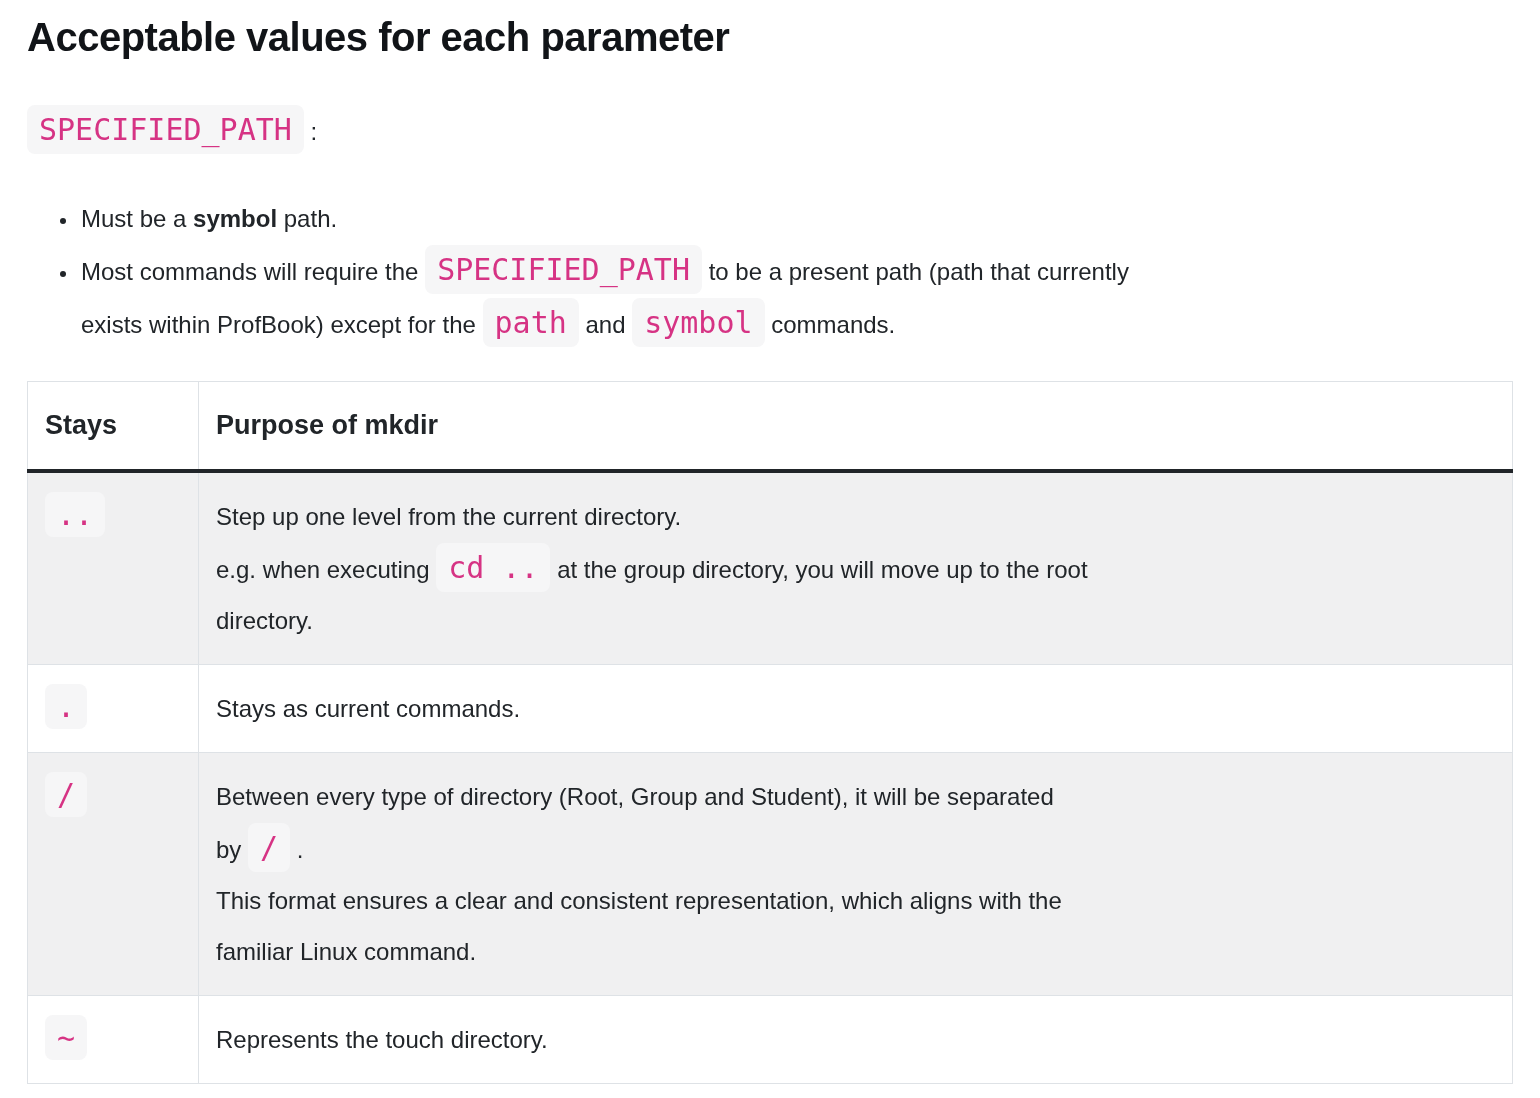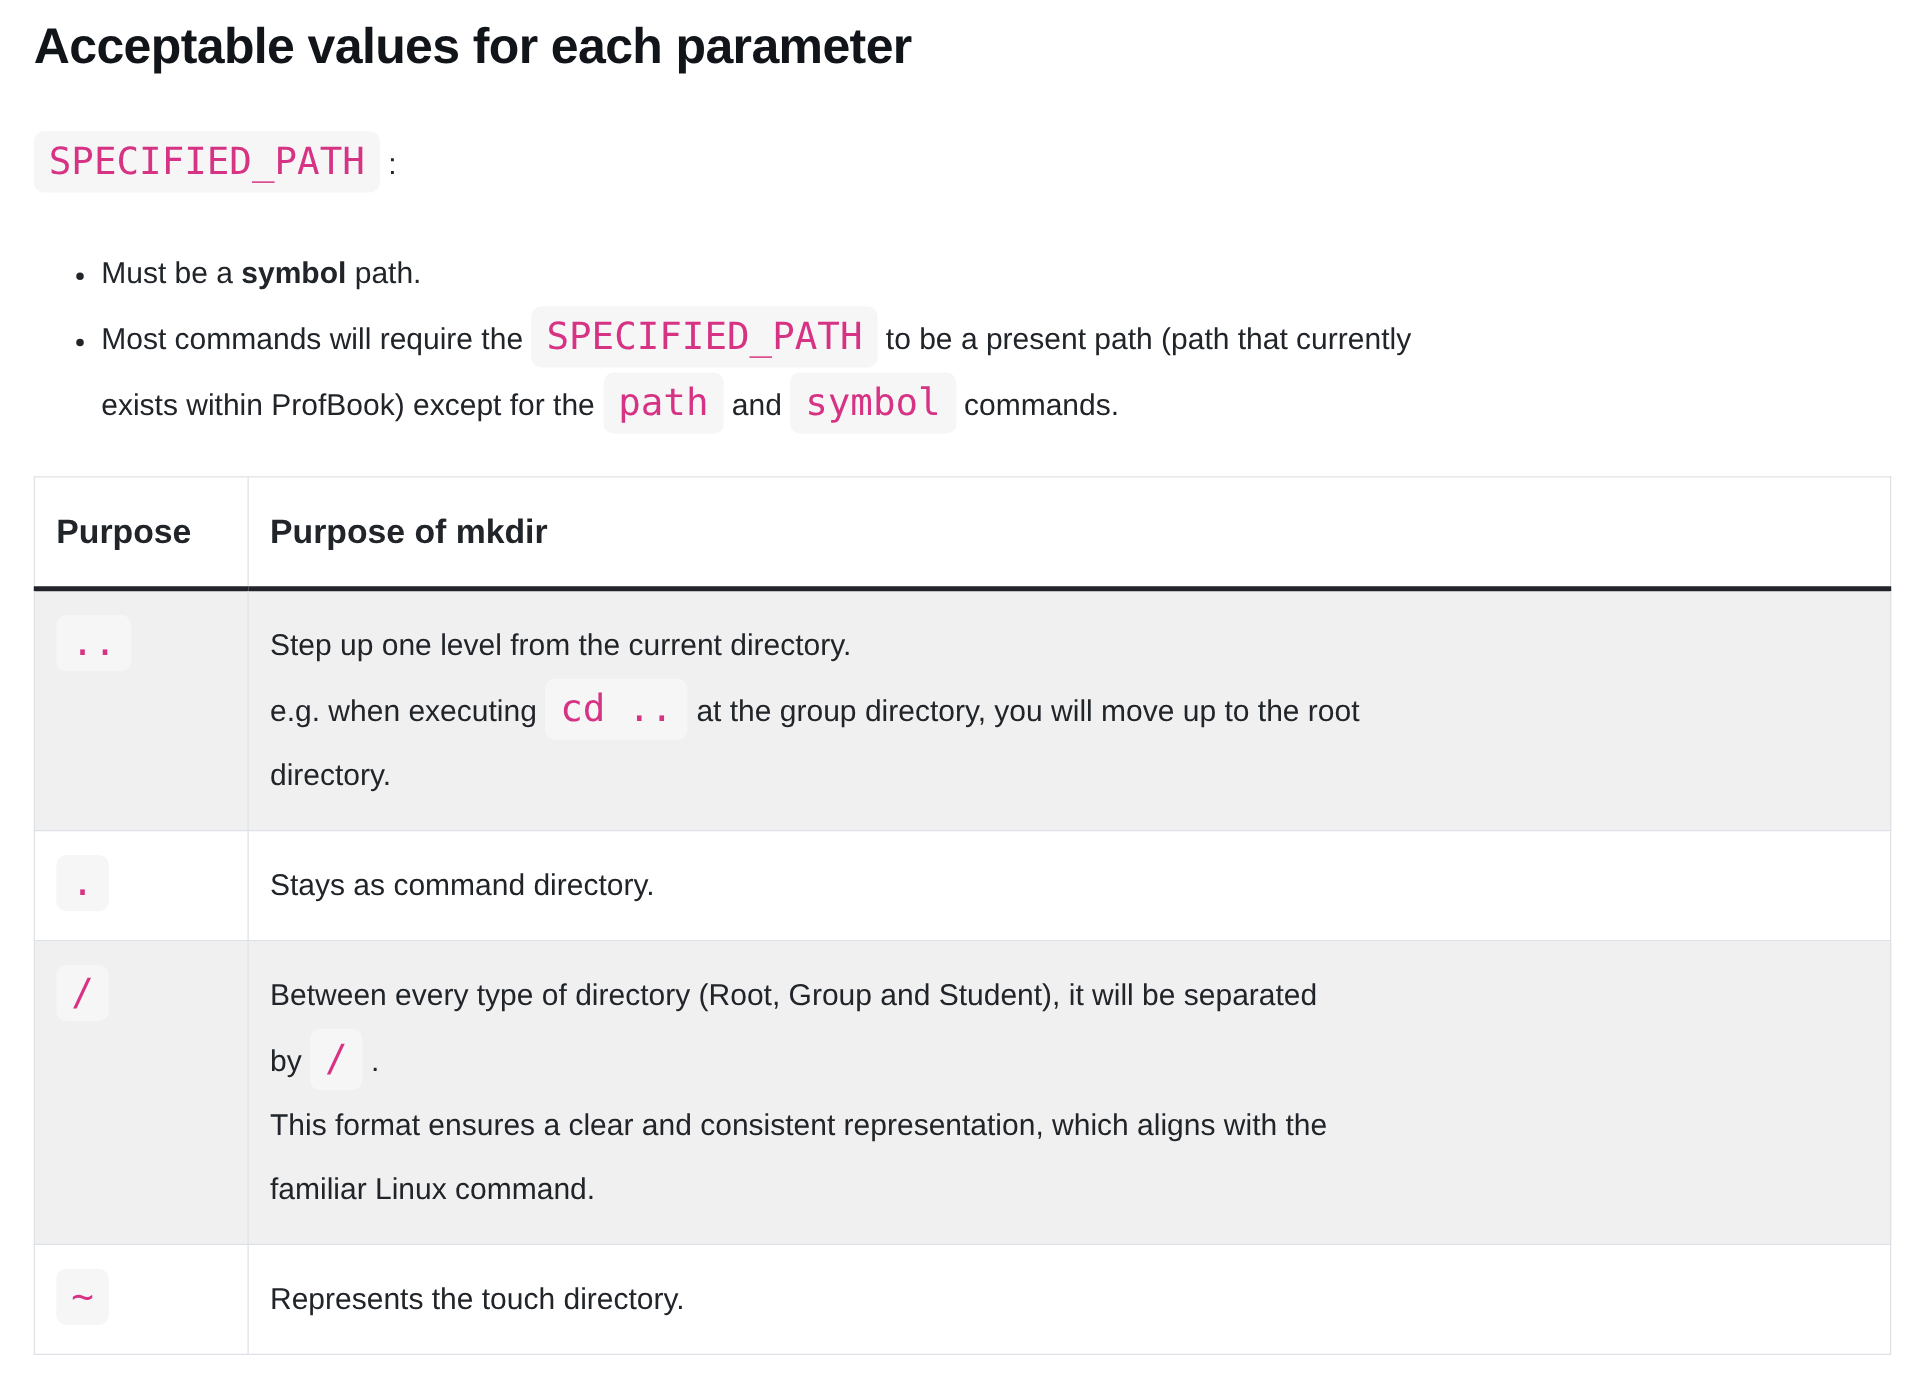--- a/index.html
+++ b/index.html
@@ -92,32 +92,32 @@
   <p class="param-line"><code class="chip">SPECIFIED_PATH</code> <span>:</span></p>
 
   <ul class="bullets" id="bullet-list">
       <li>Must be a <strong>symbol</strong> path.</li>
       <li>Most commands will require the <code class="chip">SPECIFIED_PATH</code> to be a present path (path that currently<br>exists within ProfBook) except for the <code class="chip">path</code> and <code class="chip">symbol</code> commands.</li>
     </ul>
 
   <table class="symbols-table">
     <thead>
       <tr>
-        <th class="symbol-col">Purpose</th>
+        <th class="symbol-col">Stays</th>
         <th>Purpose of mkdir</th>
       </tr>
     </thead>
     <tbody id="table-body">
         <tr>
           <td class="symbol-cell"><code class="chip">..</code></td>
           <td class="purpose-cell">Step up one level from the current directory.<br>e.g. when executing <code class="chip">cd ..</code> at the group directory, you will move up to the root<br>directory.</td>
         </tr>
         <tr>
           <td class="symbol-cell"><code class="chip">.</code></td>
-          <td class="purpose-cell">Stays as command directory.</td>
+          <td class="purpose-cell">Stays as current commands.</td>
         </tr>
         <tr>
           <td class="symbol-cell"><code class="chip">/</code></td>
           <td class="purpose-cell">Between every type of directory (Root, Group and Student), it will be separated<br>by <code class="chip">/</code> .<br>This format ensures a clear and consistent representation, which aligns with the<br>familiar Linux command.</td>
         </tr>
         <tr>
           <td class="symbol-cell"><code class="chip">~</code></td>
           <td class="purpose-cell">Represents the touch directory.</td>
         </tr>
       </tbody>

